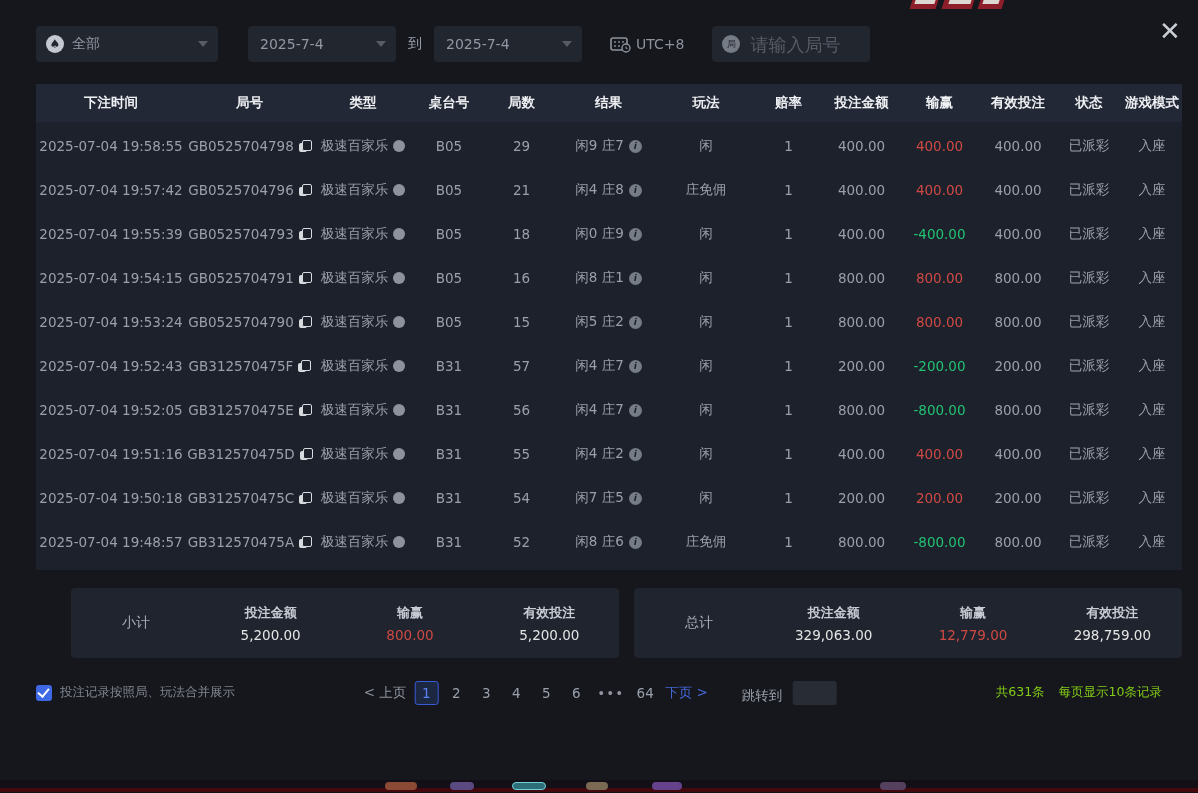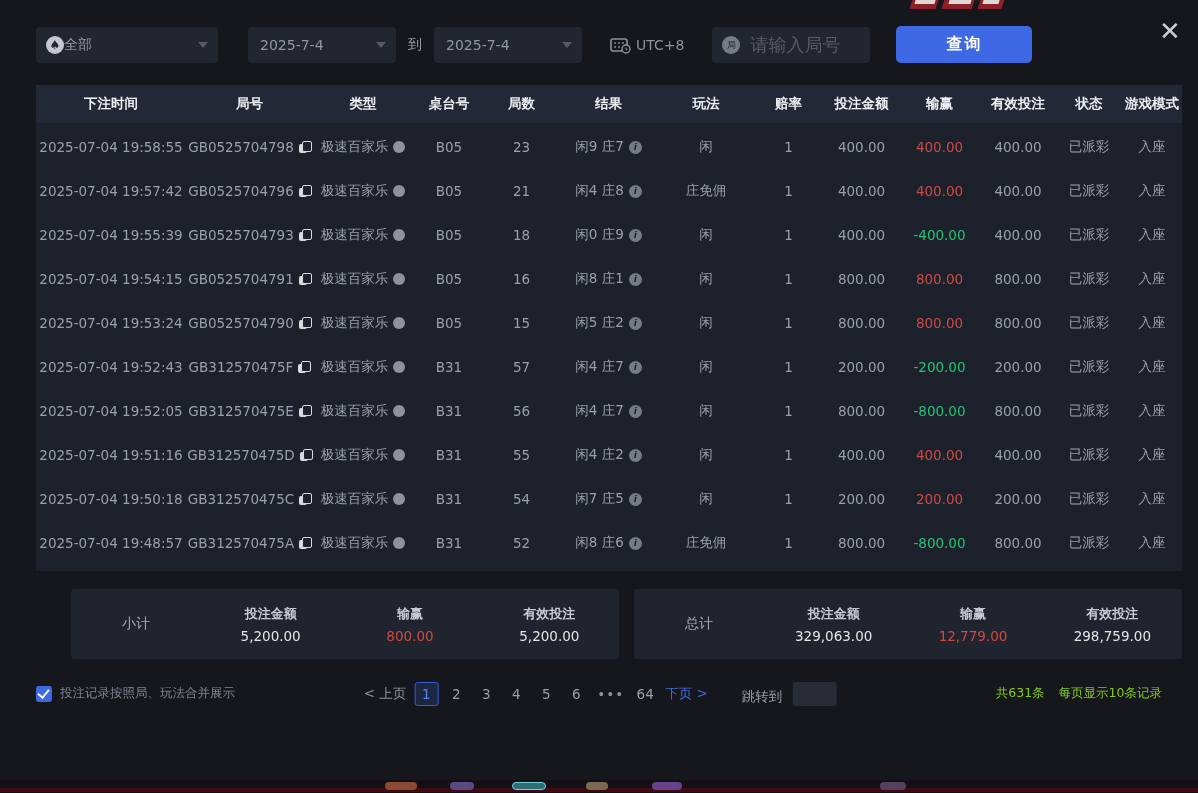--- a/index.html
+++ b/index.html
@@ -27,21 +27,21 @@
   .tab.active{color:var(--txt-bright);font-weight:bold;}
   .tab.active::after{content:"";position:absolute;left:8px;right:8px;bottom:0;height:4px;border-radius:2px;background:#2e5ce6;}
   .close{position:absolute;top:18px;right:14px;width:28px;height:28px;color:#c9cdd4;font-size:26px;line-height:26px;text-align:center;cursor:pointer;font-weight:300;}
 
   
   .filters{display:flex;align-items:center;margin:26px 0 0 36px;gap:0;}
   .ctrl{background:var(--control-bg);border-radius:4px;height:36px;display:flex;align-items:center;padding:0 10px;color:#9298a3;font-size:14px;position:relative;cursor:pointer;}
   .sel1{width:182px;margin-right:30px;}
   .sel2{width:142px;margin-right:30px;}
   .datebox{width:148px;}
-  .ctrl .val{flex:1;}
+  .ctrl .val{flex:1;padding-left:8px;}
   .caret{width:0;height:0;border-left:5px solid transparent;border-right:5px solid transparent;border-top:6px solid #565b65;margin-left:4px;}
   .cicon{width:18px;height:18px;border-radius:50%;background:#c4c8d0;color:#22262f;font-size:12px;line-height:18px;text-align:center;flex:0 0 18px;}
   .to-label{color:#9aa0ab;font-size:14px;margin:0 12px;}
   .tz{display:flex;align-items:center;margin-left:28px;color:#8d929c;font-size:14px;gap:4px;}
   .tz svg{display:block;}
   .round-input{background:var(--control-bg);border-radius:4px;height:36px;display:flex;align-items:center;padding:0 10px;margin-left:28px;width:158px;}
   .round-input input{background:transparent;border:none;outline:none;color:#aab0ba;font-size:18px;width:110px;margin-left:8px;font-family:"DejaVu Sans","Liberation Sans",sans-serif;}
   .round-input input::placeholder{color:#565b65;}
   .query-btn{margin-left:26px;width:136px;height:37px;background:var(--accent);border:none;border-radius:5px;color:#fff;font-size:16px;font-weight:bold;cursor:pointer;letter-spacing:2px;}
 
@@ -129,21 +129,20 @@
           <circle cx="9" cy="11" r="0.9" fill="#8d929c"></circle>
           <circle cx="16" cy="13" r="4" fill="#15171d" stroke="#8d929c" stroke-width="1.4"></circle>
           <path d="M16 11.4 V13 L17.3 13.8" stroke="#8d929c" stroke-width="1.1" fill="none"></path>
         </svg>
       <span>UTC+8</span>
     </div>
     <div class="round-input">
       <span class="cicon" style="background:#767c86;font-size:9px;">局</span>
       <input type="text" placeholder="请输入局号" style="">
     </div>
-    <button class="query-btn">查询</button>
   </div>
 
   <div class="table">
     <div class="thead">
         <div class="th c0">下注时间</div>
         <div class="th c1">局号</div>
         <div class="th c2">类型</div>
         <div class="th c3">桌台号</div>
         <div class="th c4">局数</div>
         <div class="th c5">结果</div>
@@ -165,21 +164,21 @@
             <span class="copy-ic"></span>
           </div>
           <div class="td c2">
             <span class="v">极速百家乐</span>
             <span class="dot-ic"></span>
           </div>
           <div class="td c3">
             <span class="v">B05</span>
           </div>
           <div class="td c4">
-            <span class="v">23</span>
+            <span class="v">29</span>
           </div>
           <div class="td c5">
             <span class="v">闲9 庄7</span>
             <span class="info-ic">i</span>
           </div>
           <div class="td c6">
             <span class="v">闲</span>
           </div>
           <div class="td c7">
             <span class="v">1</span>

